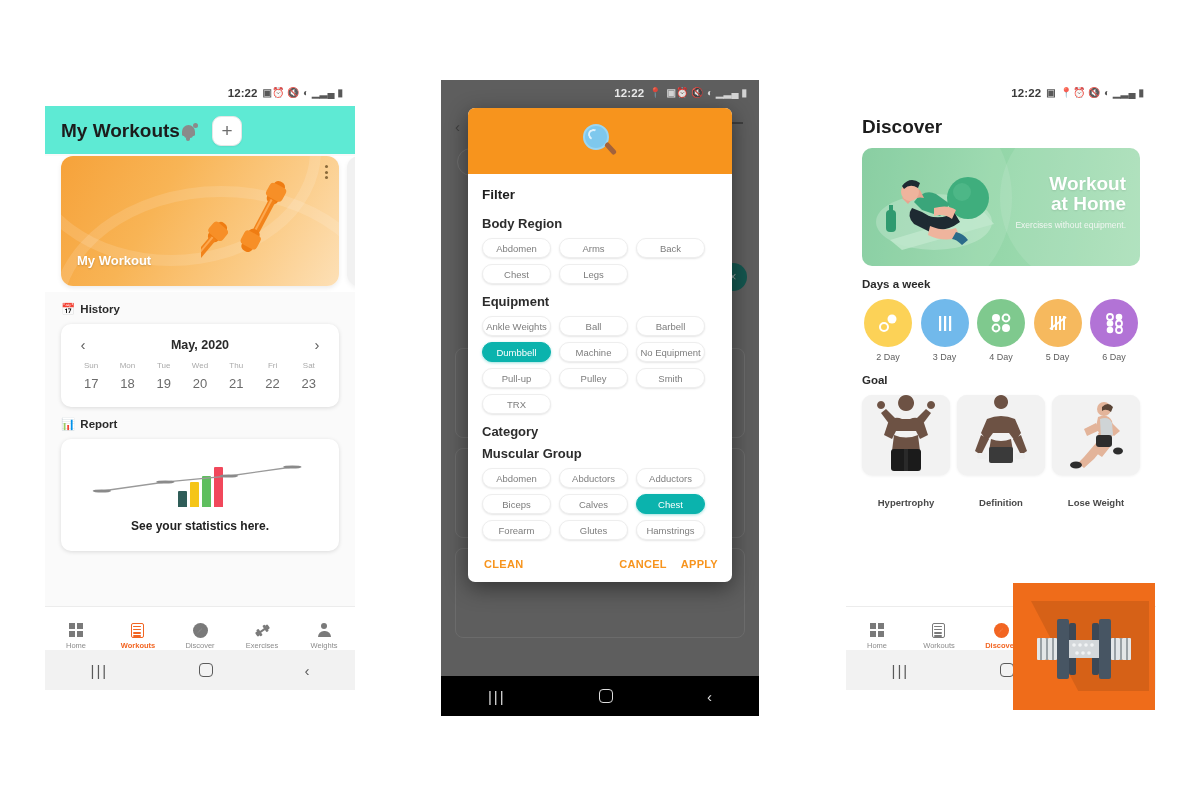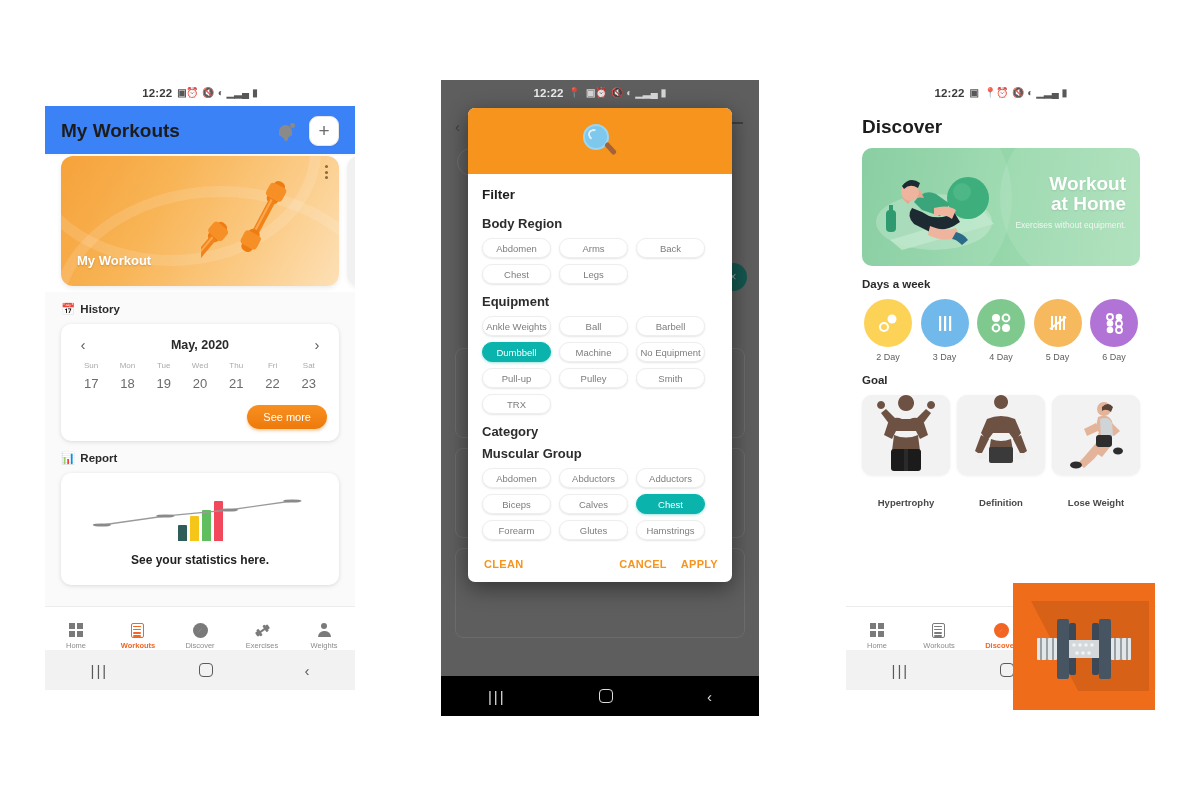--- a/index.html
+++ b/index.html
@@ -17,37 +17,37 @@
     background: #ffffff;
     overflow: hidden;
   }
   #phone1 { left: 45px;  top: 80px;  width: 310px; height: 636px; }
   #phone2 { left: 441px; top: 80px;  width: 318px; height: 636px; background:#ffffff; }
   #phone3 { left: 846px; top: 80px;  width: 310px; height: 636px; }
 
   
   .statusbar {
     height: 26px; display: flex; align-items: center;
-    justify-content: center; padding: 0 12px;
+    justify-content: flex-end; padding: 0 12px;
     font-size: 11px; color: #3b3b3b; font-weight: 600;
   }
   .statusbar.dark { color:#e8e8e8; }
   .sb-left { display:flex; align-items:center; gap:5px; }
   .sb-right { display:flex; align-items:center; gap:3px; }
   .sb-ico { display:inline-block; line-height:1; font-size:10px; opacity:.85; }
   .sb-time { font-size:11.5px; letter-spacing:.1px; }
 
   
   .scr-title { font-size:19px; font-weight:bold; color:#1c1c1c; }
   .sec-hd { font-size:11.5px; font-weight:bold; color:#2b2b2b; display:flex; align-items:center; gap:5px;}
   .card { background:#fff; border-radius:10px; box-shadow:0 1px 4px rgba(0,0,0,.13); }
 
   
   #phone1 .body { background:#fafafa; height:584px; position:relative; }
-  .p1-head { display:flex; align-items:center; justify-content:space-between; padding:10px 16px 8px 16px; background:#3b82f6;}
+  .p1-head { display:flex; align-items:center; padding:10px 16px 8px 16px; background:#5eead4;}
   .p1-head-right { display:flex; align-items:center; gap:14px; }
   .bell { width:18px; height:18px; position:relative; }
   .bell-b { position:absolute; left:2px; top:3px; width:13px; height:11px;
             background:#8a8a8a; border-radius:7px 7px 2px 2px; }
   .bell-c { position:absolute; left:4px; top:13px; width:9px; height:3px; background:#8a8a8a; border-radius:0 0 4px 4px;}
   .bell-d { position:absolute; left:6.5px; top:15.5px; width:4px; height:3px; background:#8a8a8a; border-radius:0 0 3px 3px;}
   .bell-dot{ position:absolute; right:0; top:1px; width:5px; height:5px; border-radius:50%; background:#8a8a8a;}
   .plusbtn { width:30px; height:30px; border:1px solid #e6e6e6; border-radius:9px; background:#fff;
              display:flex; align-items:center; justify-content:center; font-size:19px; color:#6d6d6d; font-weight:300;
              box-shadow:0 1px 2px rgba(0,0,0,.06); }
@@ -298,23 +298,20 @@
             </div>
           <div class="cal-cell">
               <div class="cal-day">21</div>
             </div>
           <div class="cal-cell">
               <div class="cal-day">22</div>
             </div>
           <div class="cal-cell">
               <div class="cal-day">23</div>
             </div>
-        </div>
-        <div class="seemore">
-          <span>See more</span>
         </div>
       </div>
 
       <div class="p1-sec">
         <div class="sec-hd">
           <span>📊</span>
           <span>Report</span>
         </div>
       </div>
       <div class="card rep-card">

